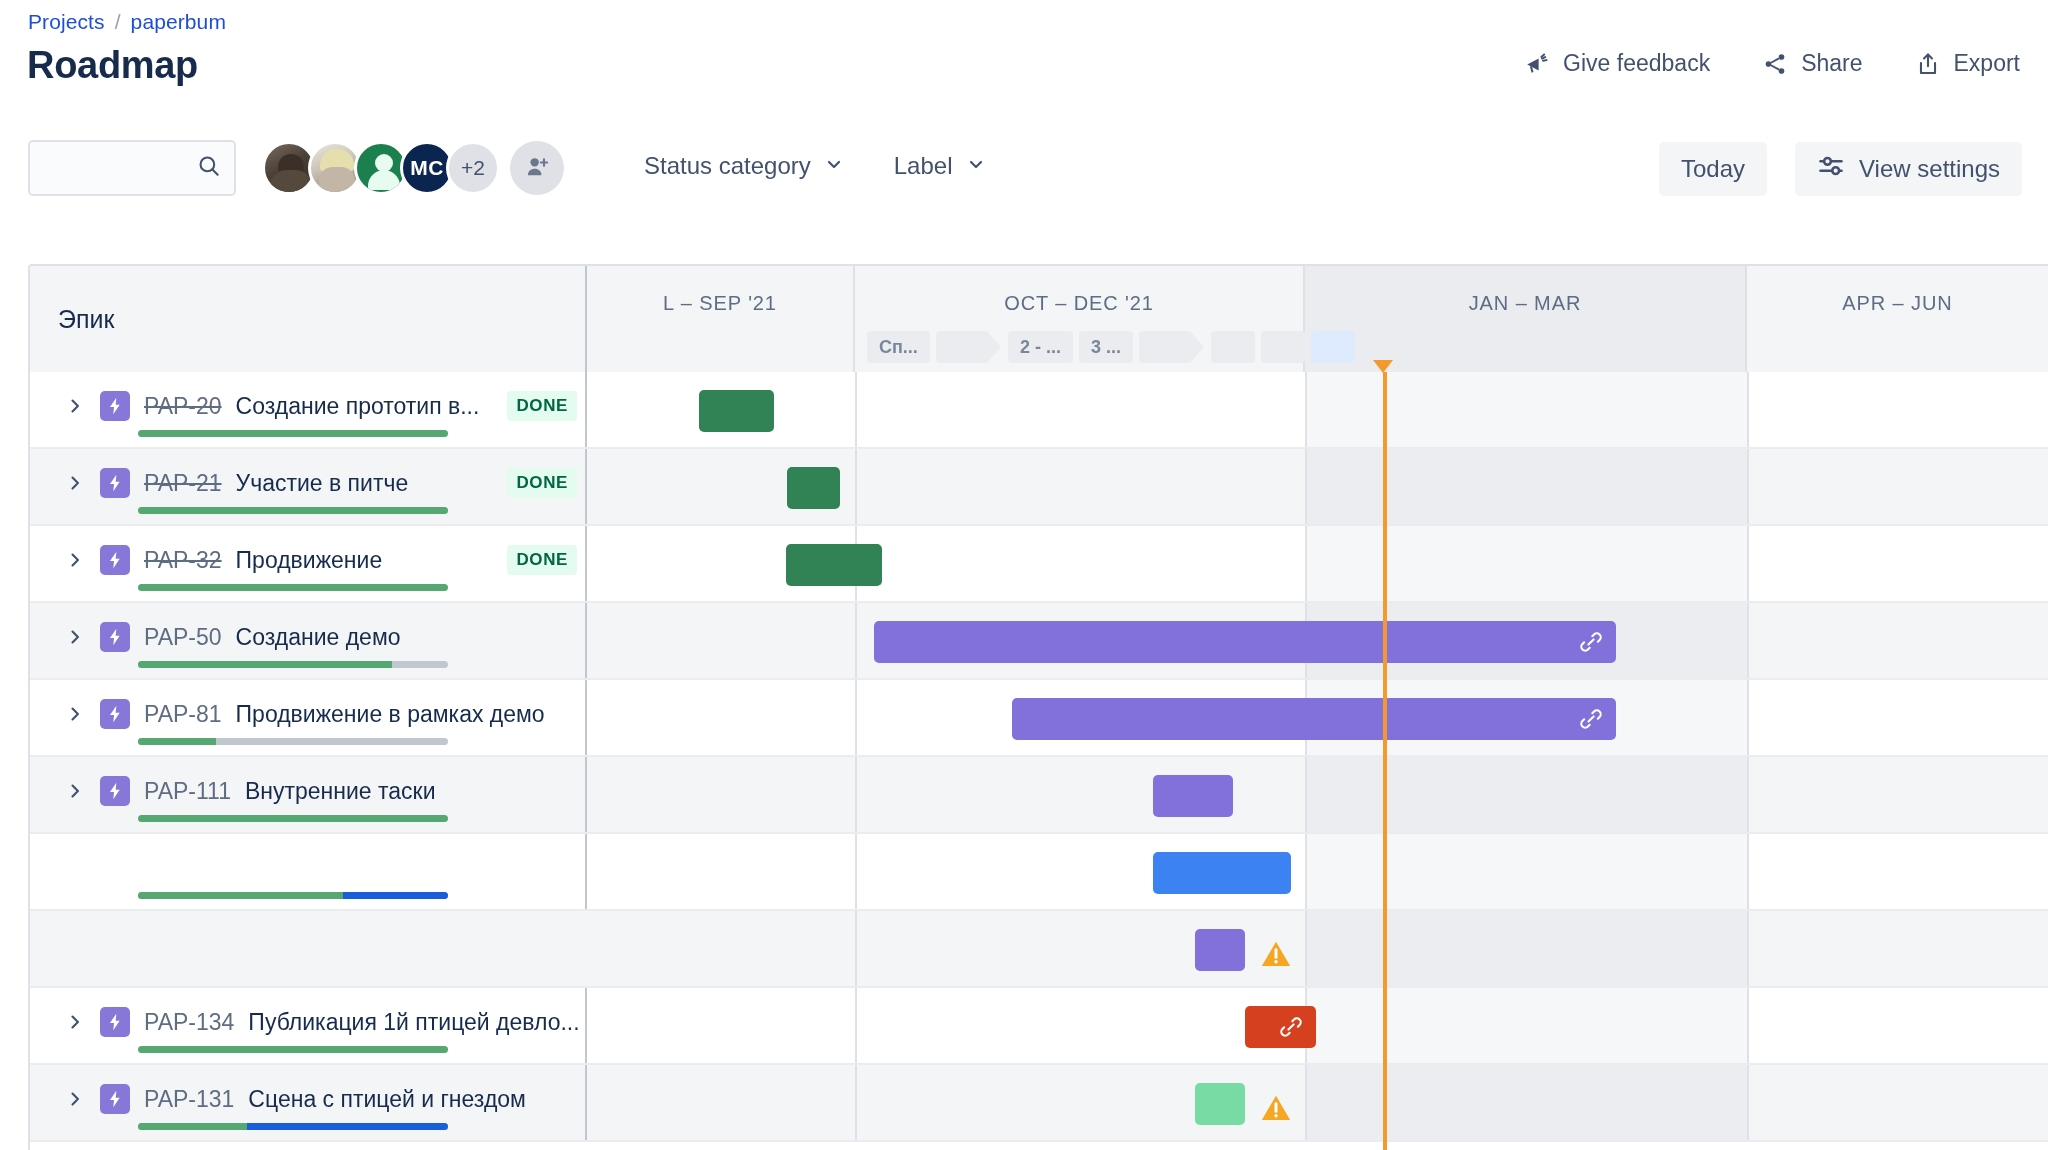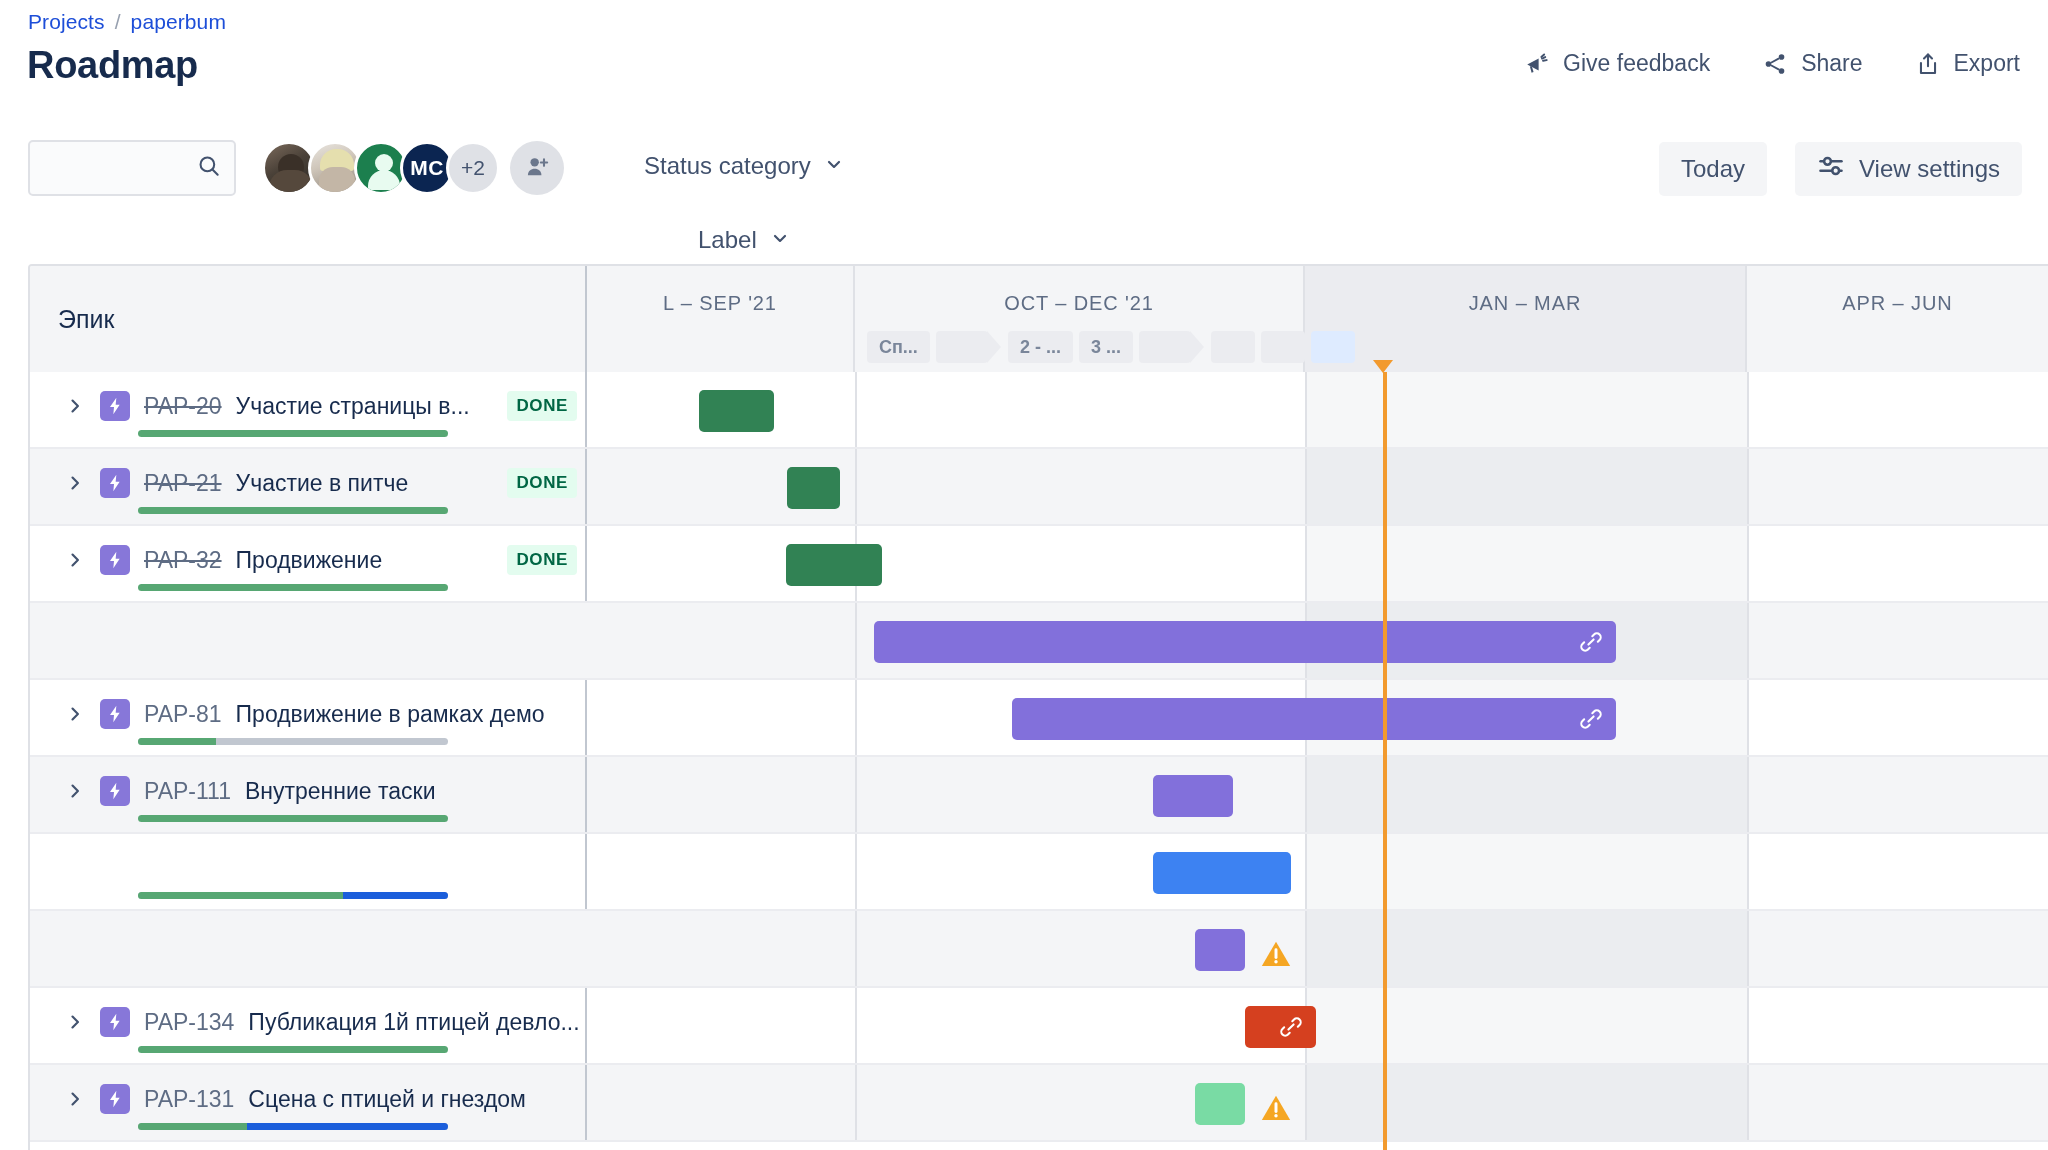--- a/index.html
+++ b/index.html
@@ -88,21 +88,21 @@
   .av-default .glyph-body {
     position:absolute; width:32px; height:20px; border-radius:16px 16px 0 0; background:#E8FBF0; bottom:2px; left:11px;
   }
   .av-initials { background: #0B2551; font-size: 21px; letter-spacing:.3px; }
   .av-count { background: #DFE1E6; color: #42526E; font-size: 21px; font-weight: 400; }
   .av-add {
     width:54px; height:54px; border-radius:50%; background:#DFE1E6; margin-left:10px;
     display:flex; align-items:center; justify-content:center; border:none; cursor:pointer;
   }
 
-  .filters { position: absolute; left: 640px; top: 4px; display: flex; align-items: center; gap: 30px; flex-direction: column; }
+  .filters { position: absolute; left: 640px; top: 4px; display: flex; align-items: center; gap: 42px; }
   .filter-btn {
     display:flex; align-items:center; gap: 13px; background:none; border:none; cursor:pointer;
     font-size: 24px; color: #42526E; font-weight: 500; font-family: inherit; padding: 8px 4px;
   }
 
   .toolbar-right { position: absolute; right: 26px; top: 2px; display: flex; align-items: center; gap: 28px; }
   .tbtn {
     background: #F4F5F7; border: none; border-radius: 5px; cursor: pointer;
     height: 54px; padding: 0 22px; display: flex; align-items: center; gap: 14px;
     font-size: 24px; color: #42526E; font-weight: 500; font-family: inherit;
@@ -379,21 +379,21 @@
                   <svg width="20" height="20" viewBox="0 0 24 24" fill="none">
                     <path d="M9 5.5 L15.5 12 L9 18.5" stroke="#42526E" stroke-width="2.6" stroke-linecap="round" stroke-linejoin="round"></path>
                   </svg>
                 </span>
                 <span class="epic-ico">
                   <svg width="20" height="20" viewBox="0 0 24 24">
                     <path d="M13.6 2 L6 13.2 L10.8 13.2 L10 22 L17.6 10.6 L12.8 10.6 Z" fill="#fff"></path>
                   </svg>
                 </span>
                 <span class="key struck">PAP-20</span>
-                <span class="summary">Участие страницы в...</span>
+                <span class="summary">Создание прототип в...</span>
                 <span class="badge">DONE</span>
               </div>
               <div class="prog">
                 <div class="seg-done" style="width: 100%;"></div>
               </div>
             </div>
             <div class="lane">
               <div class="lane-bg tint" style="left: 718px; width: 442px;"></div>
               <div class="vline" style="left: 268px;"></div>
               <div class="vline" style="left: 718px;"></div>
@@ -453,20 +453,39 @@
             </div>
             <div class="lane">
               <div class="lane-bg tint" style="left: 718px; width: 442px;"></div>
               <div class="vline" style="left: 268px;"></div>
               <div class="vline" style="left: 718px;"></div>
               <div class="vline" style="left: 1160px;"></div>
               <div class="bar green" style="left: 199px; width: 96px;"></div>
             </div>
           </div>
           <div class="row alt">
+            <div class="row-left">
+              <div class="row-line">
+                <span class="chev">
+                  <svg width="20" height="20" viewBox="0 0 24 24" fill="none">
+                    <path d="M9 5.5 L15.5 12 L9 18.5" stroke="#42526E" stroke-width="2.6" stroke-linecap="round" stroke-linejoin="round"></path>
+                  </svg>
+                </span>
+                <span class="epic-ico">
+                  <svg width="20" height="20" viewBox="0 0 24 24">
+                    <path d="M13.6 2 L6 13.2 L10.8 13.2 L10 22 L17.6 10.6 L12.8 10.6 Z" fill="#fff"></path>
+                  </svg>
+                </span>
+                <span class="key">PAP-50</span>
+                <span class="summary">Создание демо</span>
+              </div>
+              <div class="prog">
+                <div class="seg-done" style="width: 82%;"></div>
+              </div>
+            </div>
             <div class="lane">
               <div class="lane-bg tint" style="left: 718px; width: 442px;"></div>
               <div class="vline" style="left: 268px;"></div>
               <div class="vline" style="left: 718px;"></div>
               <div class="vline" style="left: 1160px;"></div>
               <div class="bar purple" style="left: 287px; width: 742px;">
                 <span>
                   <svg width="26" height="26" viewBox="0 0 24 24" fill="none">
                     <path d="M9.6 14.4 L14.4 9.6" stroke="#fff" stroke-width="1.9" stroke-linecap="round"></path>
                     <path d="M13.2 6.6 L14.8 5 A3.6 3.6 0 0 1 19.9 10.1 L18.3 11.7" stroke="#fff" stroke-width="1.9" stroke-linecap="round"></path>

